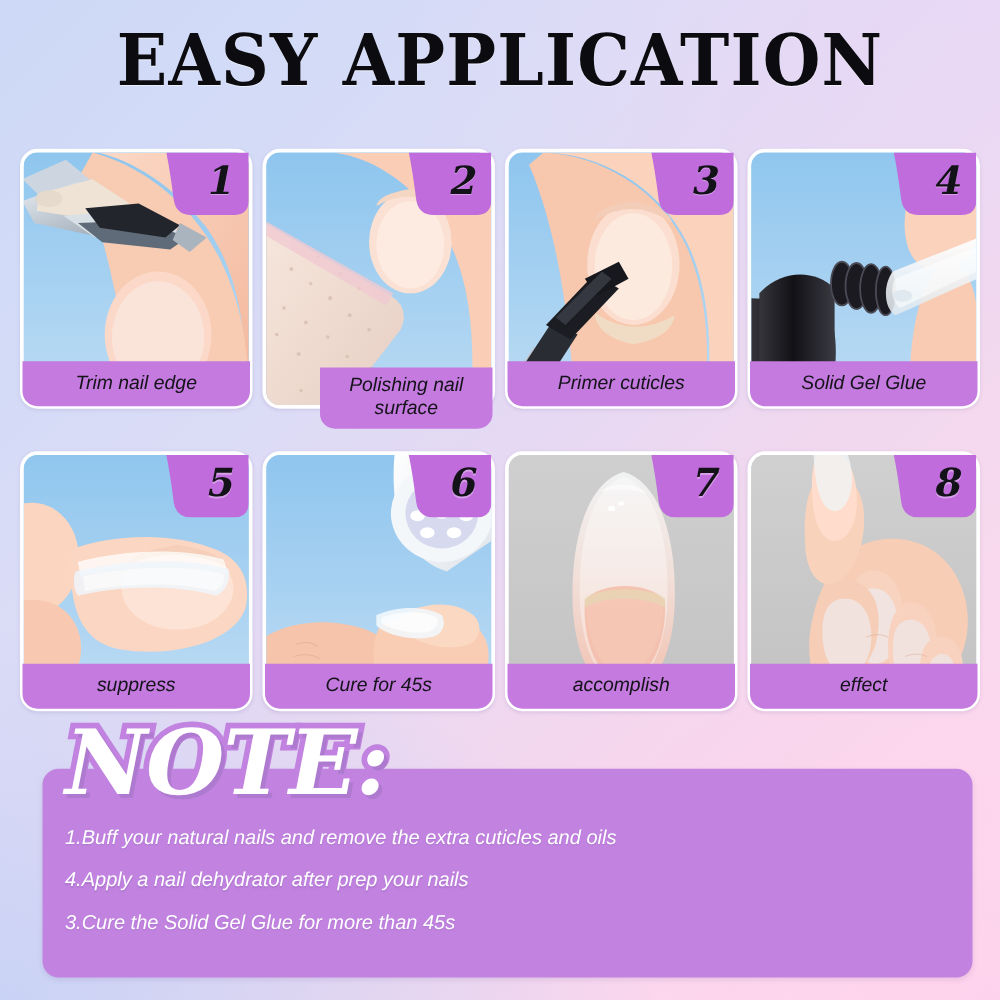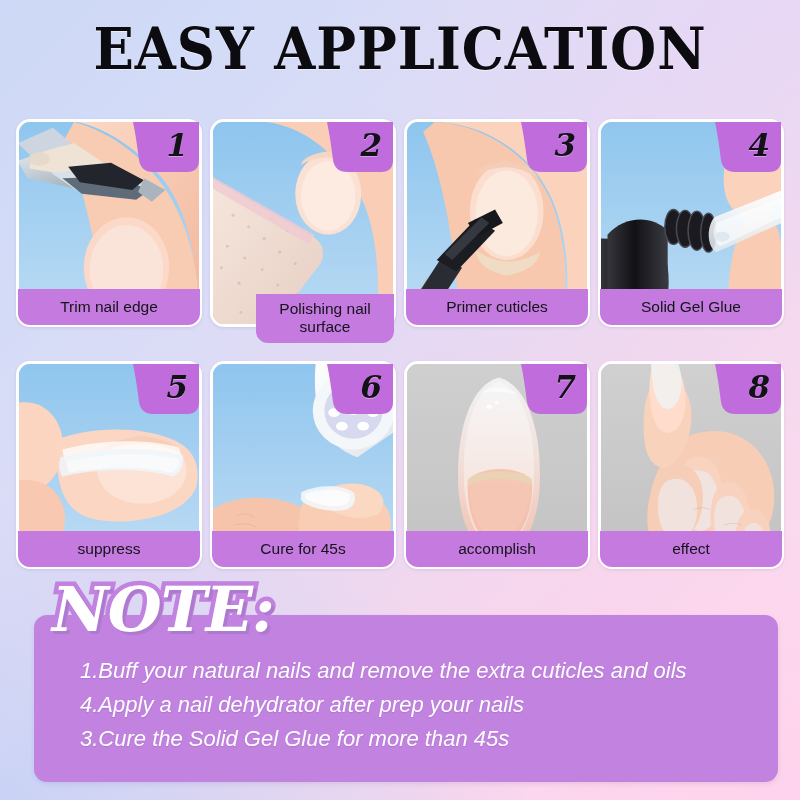--- a/index.html
+++ b/index.html
@@ -75,20 +75,21 @@
   }
 
   
   .cap{
     position:absolute;left:-1px;right:-1px;bottom:-1px;
     min-height:36px;
     background:#c47ade;
     border-radius:0 0 12px 12px;
     display:flex;align-items:center;justify-content:center;
     text-align:center;
+    font-style:italic;
     font-size:15.5px;
     line-height:18px;
     color:#14131a;
     padding:6px 6px 7px;
     box-sizing:border-box;
     z-index:5;
   }
   .cap.two{ bottom:-19px; border-radius:0 0 12px 12px;margin-left:44px; }
 
   
@@ -96,35 +97,34 @@
     position:absolute;left:34px;top:615px;width:744px;height:167px;
     background:#c183df;
     border-radius:13px;
     z-index:3;
     box-shadow:0 2px 4px rgba(130,95,170,.16);
   }
   .note-title{
     position:absolute;left:52px;top:578px;z-index:8;
     font-family:"DejaVu Serif","Liberation Serif",serif;
     font-weight:700;font-style:italic;
-    font-size:62px;line-height:64px;
+    font-size:72px;line-height:64px;
     color:#ffffff;
     letter-spacing:-1px;
     -webkit-text-stroke:9px #c183df;
     paint-order:stroke fill;
     text-shadow:3px 3px 0 rgba(150,110,190,.45);
   }
   .note-list{
     position:absolute;left:52px;top:654px;right:24px;z-index:6;
     color:#ffffff;
     font-style:italic;
-    font-size:22px;
+    font-size:16px;
     line-height:34px;
     text-shadow:0 1px 1px rgba(120,80,160,.25);
-    margin-left:28px;
   }
   .note-list div{white-space:nowrap;}
 </style>
 </head>
 <body>
 
 <div id="stage">
 
   <div class="title">EASY APPLICATION</div>
 

